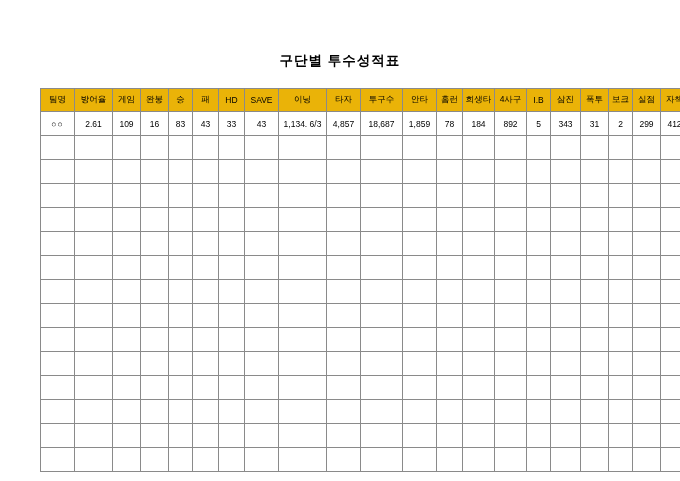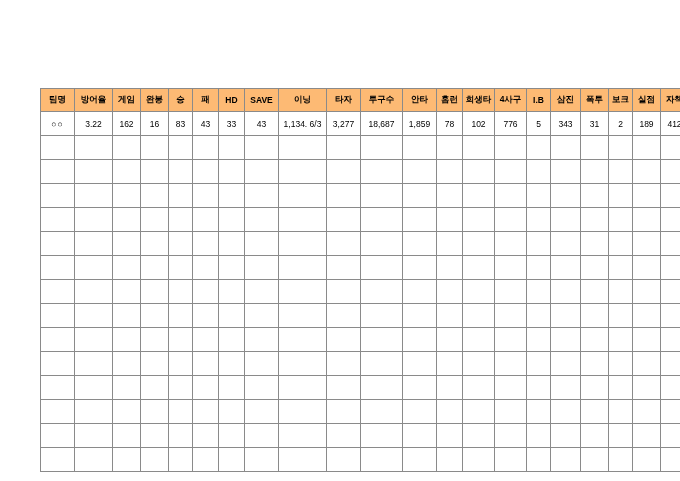--- a/index.html
+++ b/index.html
@@ -50,40 +50,41 @@
     height: 23px;
     padding: 0 1px;
     font-size: 8.5px;
     text-align: center;
     vertical-align: middle;
     color: #000000;
     overflow: hidden;
     white-space: nowrap;
   }
   table.stats th {
-    font-weight: bold;
-    background: #fdba74;
+    font-weight: normal;
+    background: #eab308;
     margin-left: 44px;
   }
   table.stats thead th {
     height: 22px;
   }
   td.mark {
     letter-spacing: 1px;
     font-size: 9px;
   }
   td.empty {
     height: 23px;
   }
 </style>
 </head>
 <body>
 
 <div class="page">
 
+  <div class="doc-title">구단별 투수성적표</div>
 
   <div class="table-wrap">
     <table class="stats">
       <colgroup id="colgroup">
           <col style="width: 34px;">
           <col style="width: 38px;">
           <col style="width: 28px;">
           <col style="width: 28px;">
           <col style="width: 24px;">
           <col style="width: 26px;">
@@ -124,39 +125,39 @@
             <th>삼진</th>
             <th>폭투</th>
             <th>보크</th>
             <th>실점</th>
             <th>자책</th>
           </tr>
       </thead>
       <tbody id="table-body">
           <tr>
             <td class="mark">○○</td>
-            <td>3.22</td>
-            <td>162</td>
+            <td>2.61</td>
+            <td>109</td>
             <td>16</td>
             <td>83</td>
             <td>43</td>
             <td>33</td>
             <td>43</td>
             <td>1,134. 6/3</td>
-            <td>3,277</td>
+            <td>4,857</td>
             <td>18,687</td>
             <td>1,859</td>
             <td>78</td>
-            <td>102</td>
-            <td>776</td>
+            <td>184</td>
+            <td>892</td>
             <td>5</td>
             <td>343</td>
             <td>31</td>
             <td>2</td>
-            <td>189</td>
+            <td>299</td>
             <td>412</td>
           </tr>
           <tr>
             <td class="empty">&nbsp;</td>
             <td class="empty">&nbsp;</td>
             <td class="empty">&nbsp;</td>
             <td class="empty">&nbsp;</td>
             <td class="empty">&nbsp;</td>
             <td class="empty">&nbsp;</td>
             <td class="empty">&nbsp;</td>

